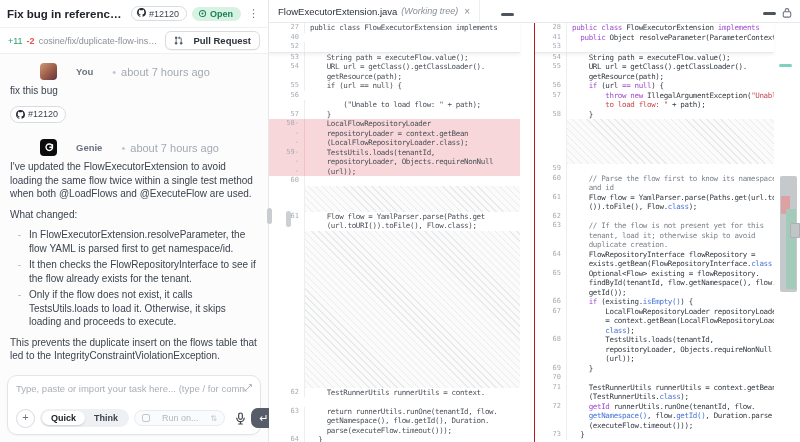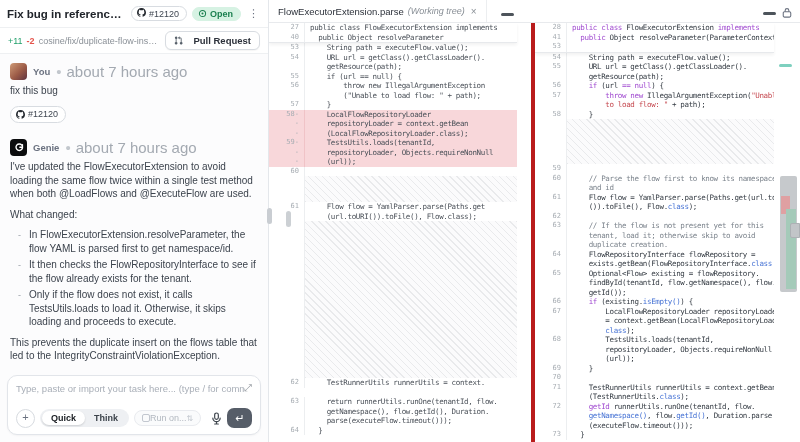--- a/index.html
+++ b/index.html
@@ -21,26 +21,26 @@
   .branch-bar{height:25px;display:flex;align-items:center;gap:4px;padding:0 8px;background:#fff;
     border-bottom:1px solid #eef0f2;font-size:9px;}
   .adds{color:#22a06b;font-weight:400}.dels{color:#e5534b;font-weight:700}
   .branch{color:#8a9097;white-space:nowrap;overflow:hidden;text-overflow:ellipsis;flex:1}
   .pr-btn{display:inline-flex;align-items:center;gap:10px;border:1px solid #d8dce1;border-radius:6px;
     background:#fff;padding:3px 8px;font-size:9.5px;font-weight:600;color:#2c313a;cursor:pointer;
     box-shadow:0 1px 1px rgba(0,0,0,.04);white-space:nowrap;}
 
   .messages{flex:1;overflow:hidden;padding:9px 10px 0 10px;}
   .msg{margin-bottom:10px;}
-  .meta{display:flex;align-items:center;gap:6px;margin-bottom:4px;}
+  .meta{display:flex;align-items:center;gap:19px;margin-bottom:4px;margin-left:30px;}
   .avatar{width:17px;height:17px;border-radius:4px;flex:none;display:flex;align-items:center;justify-content:center;}
   .avatar.user{background:linear-gradient(135deg,#cf9a76 0%,#9c5b47 55%,#5e3340 100%);}
   .avatar.genie{background:#0b0c0e;}
   .author{font-size:9.5px;color:#6b7280;font-weight:600;}
-  .time{font-size:15px;color:#a3a9b1;}
+  .time{font-size:11px;color:#a3a9b1;}
   .time::before{content:"•";margin-right:5px;color:#c2c7cd;}
   .mbody{margin-left:0;color:#3c434d;font-size:10px;line-height:13.5px;}
   .msg .para{margin:0 0 7px 0;}
   .ul{margin:0 0 7px 0;}
   .li{display:flex;gap:6px;margin:0 0 3px 8px;}
   .limark{flex:none;width:5px;color:#9aa0a7;}
   .limark::before{content:"-";font-size:9px;}
   .litext{flex:1}
   .pill.ref{margin:1px 0 6px 0;}
 
@@ -50,21 +50,21 @@
   .task-input{flex:1;border:none;outline:none;font-size:9.5px;color:#3c434d;background:transparent;
     font-family:"Liberation Sans",sans-serif;padding:0;}
   .task-input::placeholder{color:#a9afb8;}
   .expand{color:#8a9097;font-size:10px;line-height:10px;cursor:pointer;}
   .composer-bottom{display:flex;align-items:center;gap:5px;margin-top:14px;}
   .plus-btn{width:17px;height:17px;border:1px solid #d7dbe0;border-radius:50%;color:#6b7280;
     font-size:11px;line-height:15px;text-align:center;cursor:pointer;background:#fff;flex:none;}
   .segment{display:flex;align-items:flex-start;background:#eef0f3;border-radius:13px;padding:2px;flex:none;}
   .chip{font-size:9px;font-weight:700;padding:2px 9px;border-radius:11px;cursor:pointer;color:#3c434b;}
   .chip.active{background:#fff;color:#191d22;box-shadow:0 1px 2px rgba(0,0,0,.14);}
-  .runon{display:flex;align-items:center;gap:0;border:1px solid #e9ebef;background:#fafbfc;
+  .runon{display:flex;align-items:center;gap:12px;border:1px solid #e9ebef;background:#fafbfc;
     border-radius:8px;padding:2px 7px;font-size:9px;color:#b2b8c0;cursor:pointer;flex:none;}
   .runon .sq{width:6px;height:6px;border:1px solid #c2c7cf;border-radius:2px;display:inline-block;}
   .runon .sel{font-size:8px;color:#c2c7cf;}
   .spacer{flex:1}
   .mic{flex:none;cursor:pointer;display:flex;}
   .send-btn{width:25px;height:20px;background:#565d68;border-radius:7px;color:#fff;font-size:11px;
     display:flex;align-items:center;justify-content:center;cursor:pointer;flex:none;}
   .chat-scroll-pill{position:absolute;right:-4px;top:208px;width:5px;height:16px;border-radius:3px;
     background:#c9cdd2;z-index:5;}
 
@@ -76,21 +76,21 @@
   .tab-name{font-size:9.5px;color:#2c313a;white-space:nowrap;}
   .tab-mode{font-size:9px;color:#8a9097;font-style:italic;white-space:nowrap;}
   .tab-close{font-size:10px;color:#8a9097;margin-left:2px;cursor:pointer;}
   .lock{position:absolute;right:8px;top:4px;}
   .scroll-dash{position:absolute;width:13px;height:3px;border-radius:2px;background:#4d545b;}
   .dash-left{left:232px;top:13px;}
   .dash-right{right:24px;top:12px;}
 
   .diff{flex:1;display:flex;min-height:0;}
   .pane{position:relative;overflow:hidden;background:#fff;}
-  .pane.left{width:266px;min-width:266px;border-right:4px solid #b91c1c;padding-right:14px;box-sizing:border-box;}
+  .pane.left{width:266px;min-width:266px;border-right:1px solid #b91c1c;padding-right:14px;box-sizing:border-box;}
   .pane.right{flex:1;padding-right:26px;box-sizing:border-box;}
   .sticky{background:#fff;border-bottom:1px solid #e7e9ec;box-shadow:0 2px 3px rgba(31,35,40,.06);
     position:relative;z-index:2;}
   .partial{height:5px;overflow:hidden;}
   .crow{display:flex;height:9.5px;line-height:9.5px;font-family:"DejaVu Sans Mono",monospace;
     font-size:7.5px;letter-spacing:-0.35px;}
   .gut{width:26px;flex:none;text-align:right;padding-right:5px;color:#a7adb3;font-size:7px;letter-spacing:0;}
   .pane.left .gut{width:30px;}
   .codeline{white-space:pre;flex:1;overflow:hidden;border-left:1px solid #eceef0;padding-left:5px;min-width:0;}
   .pane.left .codeline{color:#4a5058;}
@@ -220,21 +220,21 @@
           <span>↵</span>
         </span>
       </div>
     </div>
     <span class="chat-scroll-pill"></span>
   </div>
 
   <div class="editor">
     <div class="tabbar">
       <span class="tab">
-        <span class="tab-name">FlowExecutorExtension.parse</span>
+        <span class="tab-name">FlowExecutorExtension.java</span>
         <span class="tab-mode">(Working tree)</span>
         <span class="tab-close">×</span>
       </span>
       <span class="scroll-dash dash-left"></span>
       <span class="scroll-dash dash-right"></span>
       <span class="lock">
         <svg width="10" height="11" viewBox="0 0 12 13" fill="none" stroke="#6b7280" stroke-width="1.3">
             <rect x="1.5" y="5.5" width="9" height="6.5" rx="1.5"></rect>
             <path d="M3.8 5.5V4a2.2 2.2 0 0 1 4.4 0v1.5"></path>
           </svg>
@@ -243,21 +243,24 @@
 
     <div class="diff">
       <div class="pane left" id="pane-left">
         <div class="sticky">
             <div class="crow">
               <span class="gut">27</span>
               <span class="codeline"><span class="tok-p2">public class FlowExecutorExtension implements</span></span>
             </div>
             <div class="crow">
               <span class="gut">40</span>
-              <span class="codeline"><span class="tok-p2">  public Object resolveParameter</span></span>
+            </div>
+            <div class="crow partial">
+              <span class="gut">52</span>
+              <span class="codeline"></span>
             </div>
           </div>
         <div class="rows">
             <div class="crow">
               <span class="gut">53</span>
               <span class="codeline"><span class="tok-p2">    String path = executeFlow.value();</span></span>
             </div>
             <div class="crow">
               <span class="gut">54</span>
               <span class="codeline"><span class="tok-p2">    URL url = getClass().getClassLoader().</span></span>
@@ -265,21 +268,20 @@
             <div class="crow">
               <span class="gut"></span>
               <span class="codeline"><span class="tok-p2">    getResource(path);</span></span>
             </div>
             <div class="crow">
               <span class="gut">55</span>
               <span class="codeline"><span class="tok-p2">    if (url == null) {</span></span>
             </div>
             <div class="crow">
               <span class="gut">56</span>
-              <span class="codeline"><span class="tok-p2">        throw new IllegalArgumentException</span></span>
             </div>
             <div class="crow">
               <span class="gut"></span>
               <span class="codeline"><span class="tok-p2">        ("Unable to load flow: " + path);</span></span>
             </div>
             <div class="crow">
               <span class="gut">57</span>
               <span class="codeline"><span class="tok-p2">    }</span></span>
             </div>
             <div class="crow del">

